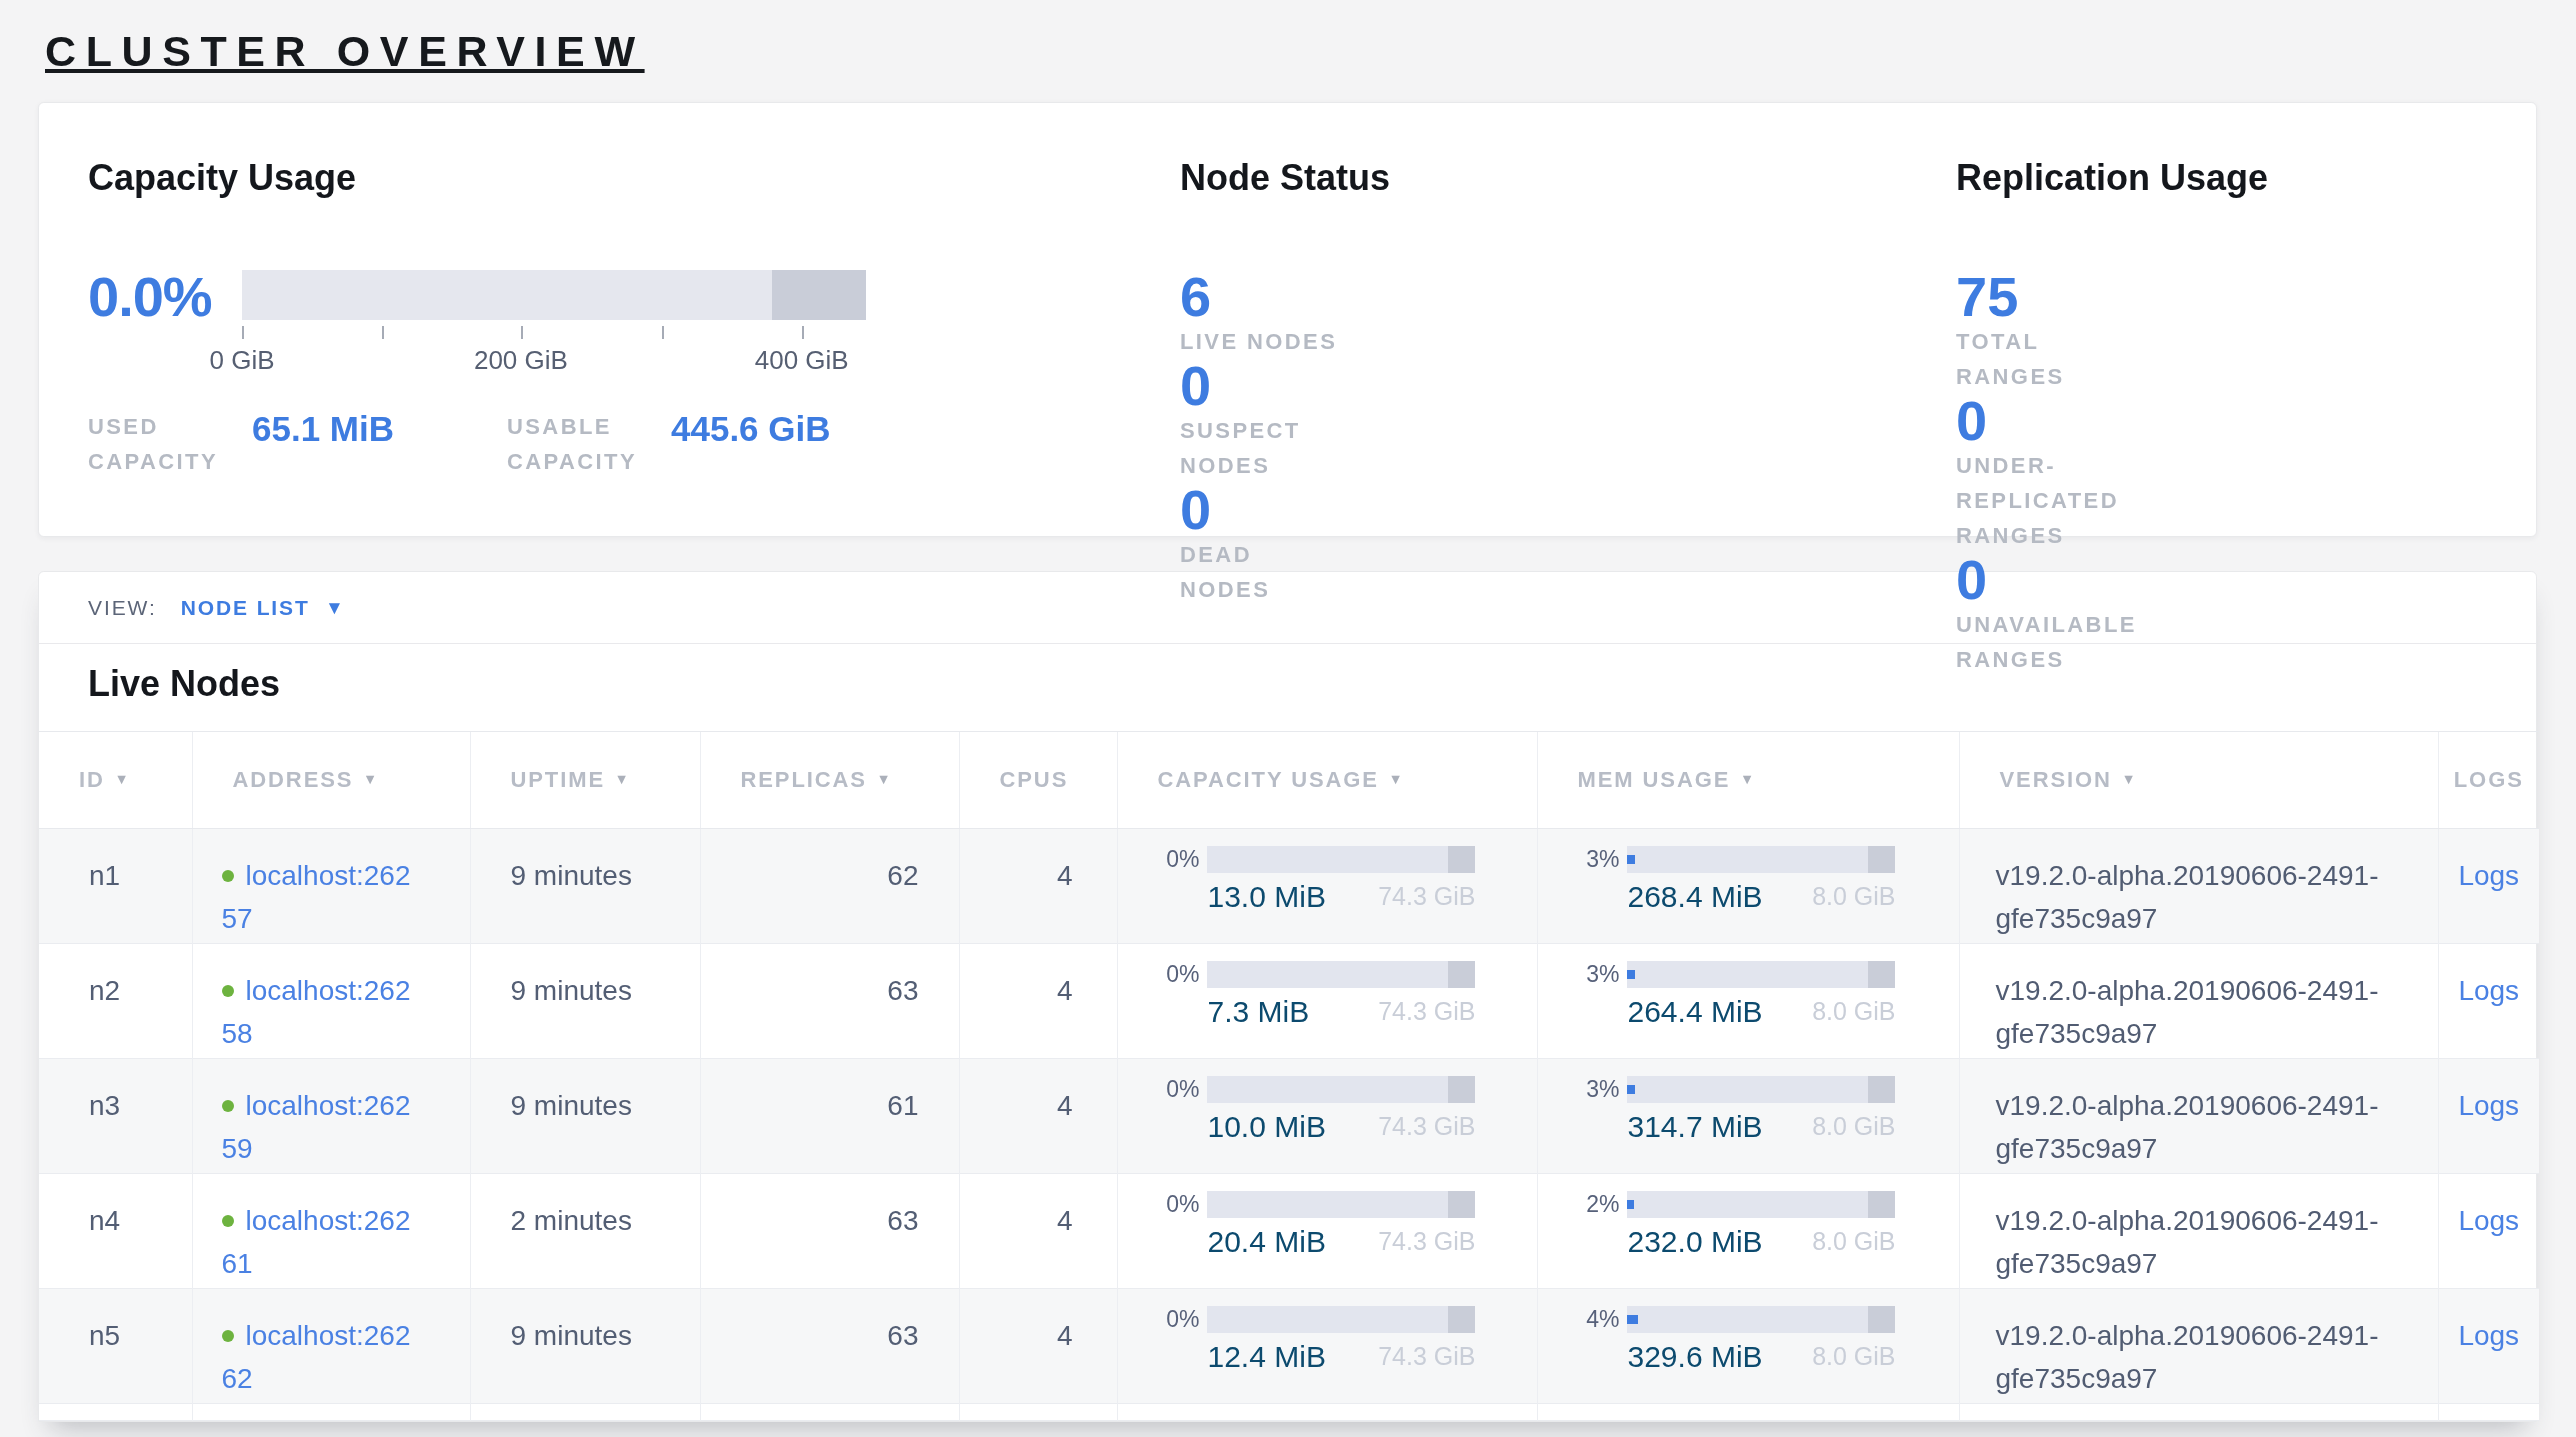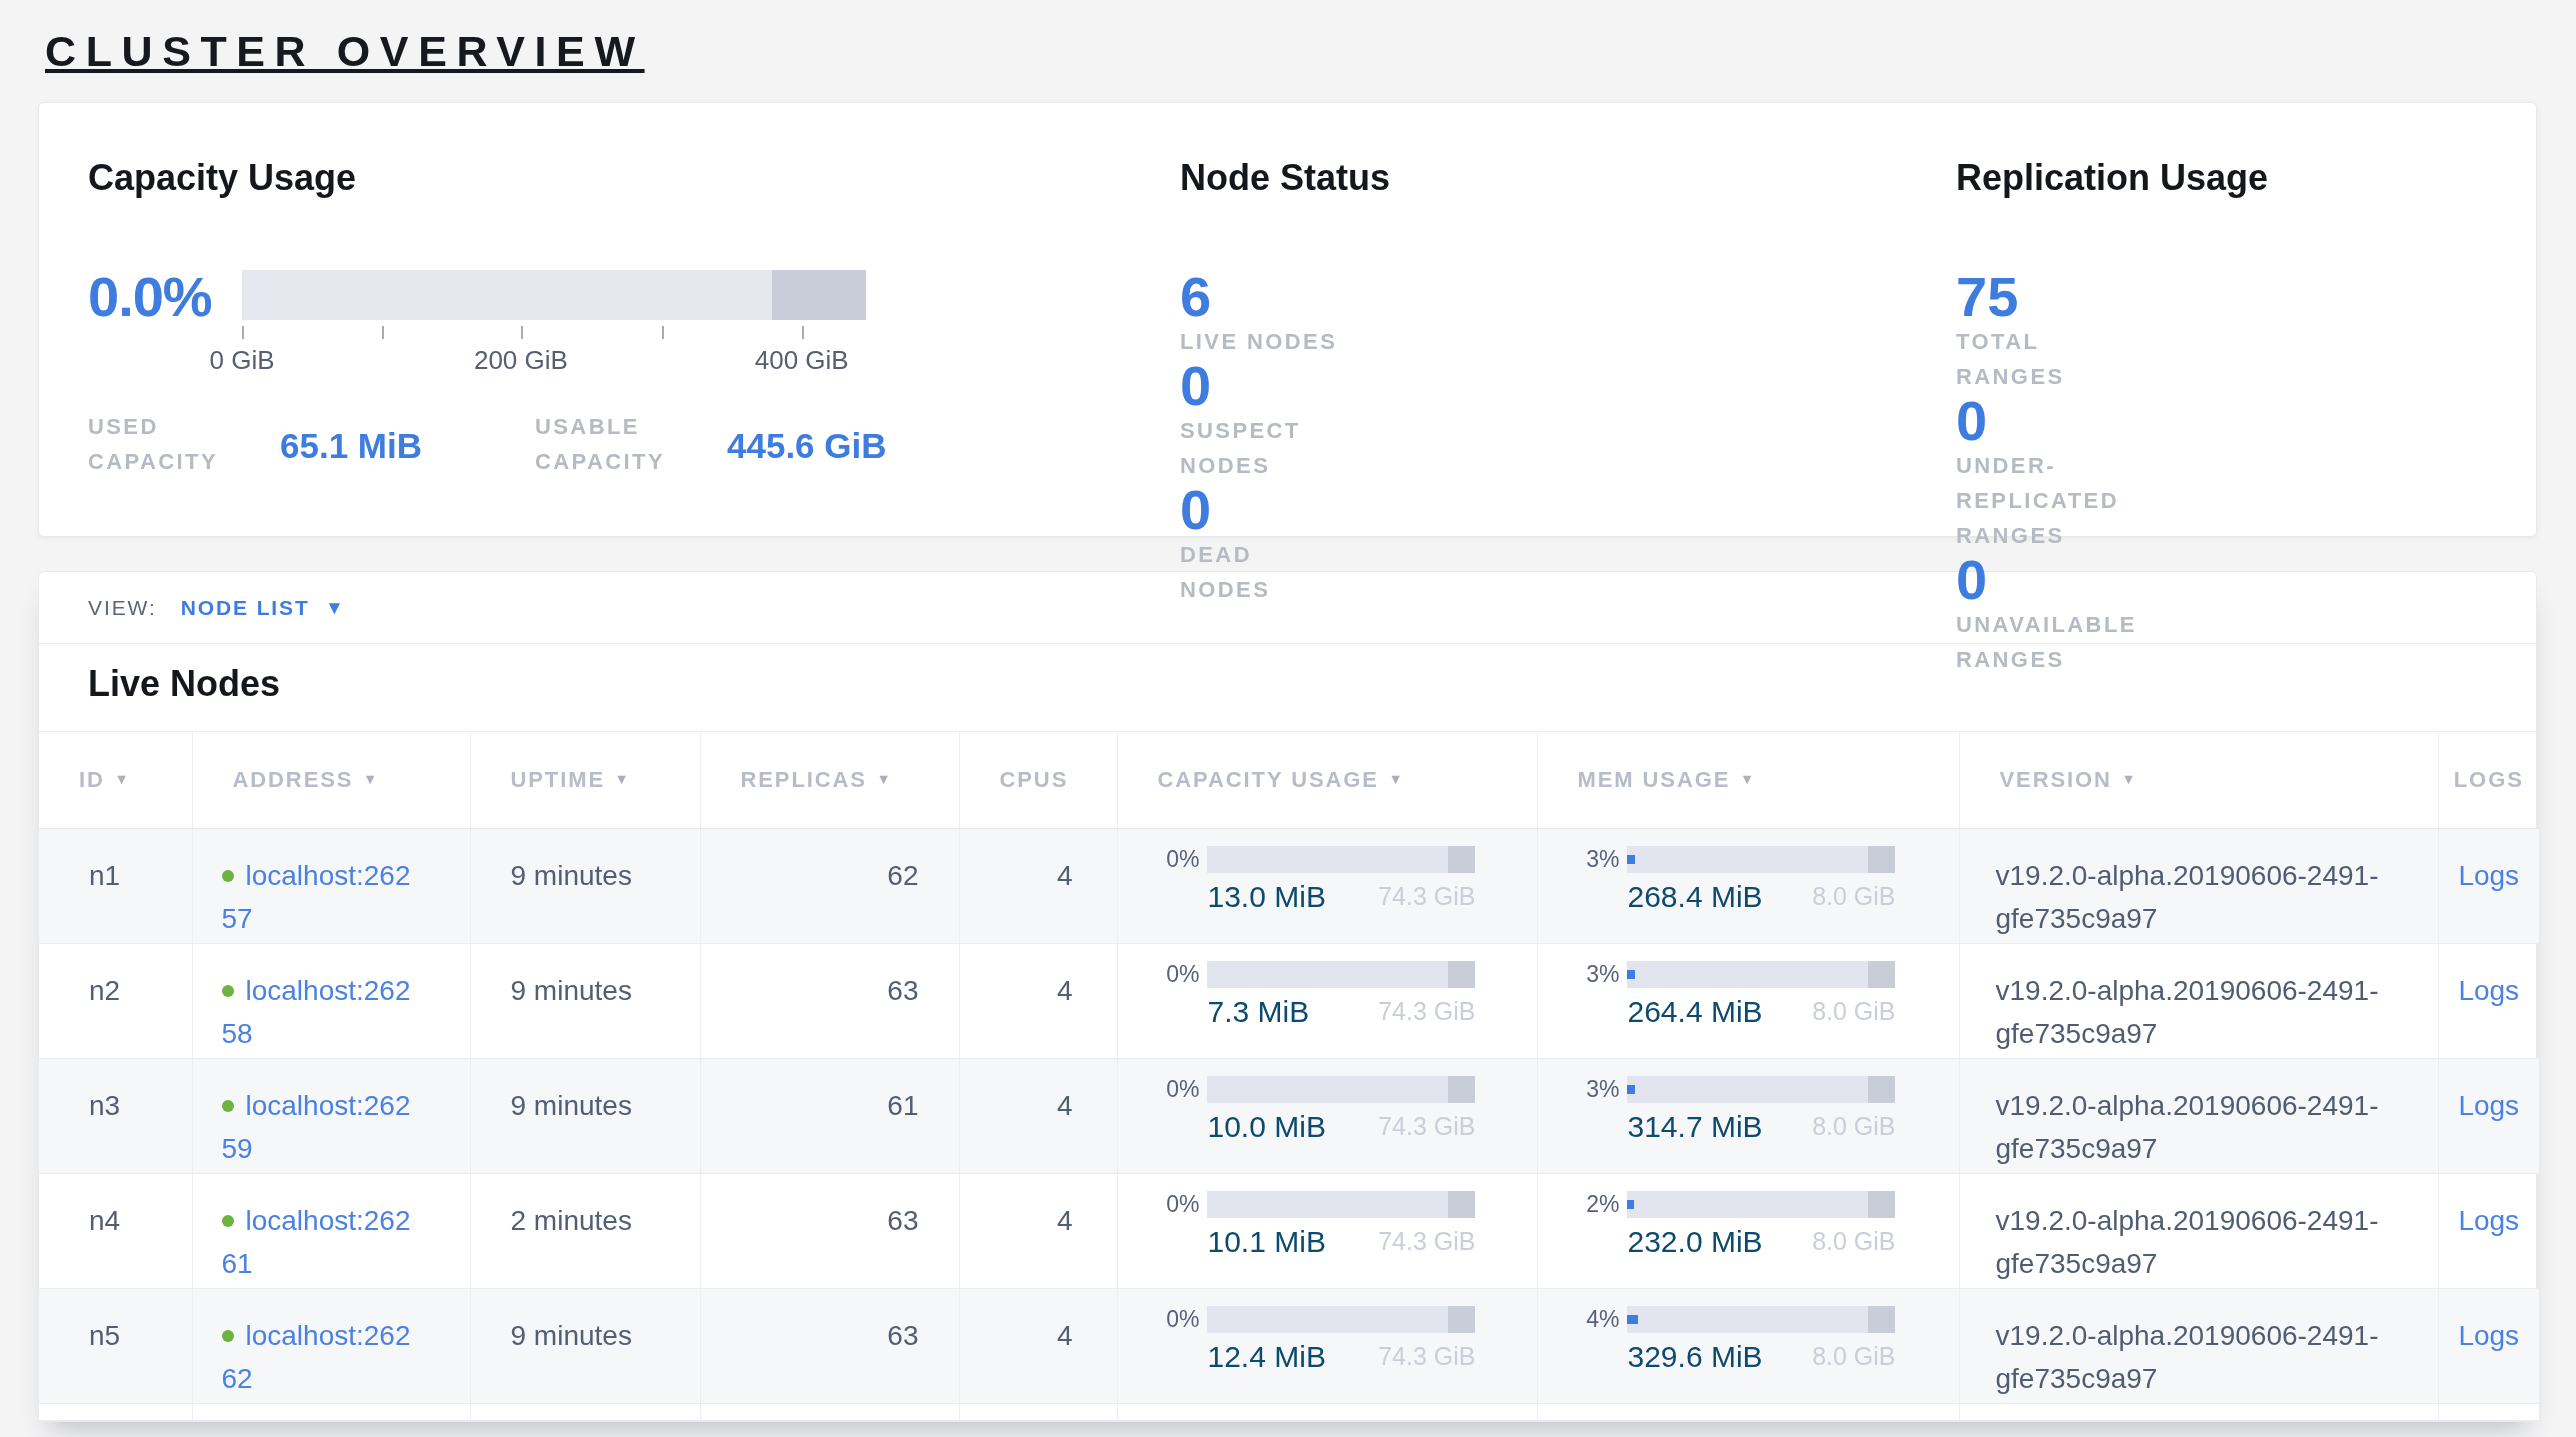--- a/index.html
+++ b/index.html
@@ -62,21 +62,21 @@
   .barwrap { width:624px; position:relative; }
   .bigtrack { width:624px; height:50px; background:#e5e7ee; position:relative; }
   .bigtrack .darkseg { position:absolute; top:0; right:0; height:100%; background:#c9cdd8; }
   .ticks { position:relative; height:59px; }
   .tick { position:absolute; top:5.8px; width:1.9px; height:13.4px; background:#a6abb6; }
   .tick-label {
     position:absolute; top:25px; transform:translateX(-50%);
     font-size:26px; color:#565f72; white-space:nowrap;
   }
   .cap-stats { margin-top:auto; display:flex; gap:113px; }
-  .stat-inline { display:flex; align-items:center;gap:28px; }
+  .stat-inline { display:flex; align-items:flex-start; }
   .stat-inline .lbl {
     max-width:134px;
     font-size:22px; font-weight:600; letter-spacing:2.4px;
     color:#b5bac3; line-height:35px; text-transform:uppercase;
   }
   .stat-inline .val {
     margin-left:30px; margin-bottom:-3.8px;
     font-size:35px; font-weight:600; color:#3e7ce0; white-space:nowrap;
   }
 
@@ -410,21 +410,21 @@
     <td class="c-cpus">4</td>
     <td class="c-cap">
       <div class="cellbar-row">
         <span class="pct-lbl">0%</span>
         <span class="minibar">
 
           <span class="capseg"></span>
         </span>
       </div>
       <div class="bar-labels">
-        <span class="used">10.1 MiB</span>
+        <span class="used">20.4 MiB</span>
         <span class="total">74.3 GiB</span>
       </div>
     </td>
     <td class="c-mem">
       <div class="cellbar-row">
         <span class="pct-lbl">2%</span>
         <span class="minibar">
           <span class="fill" style="width: 6.7px;"></span>
           <span class="capseg"></span>
         </span>

